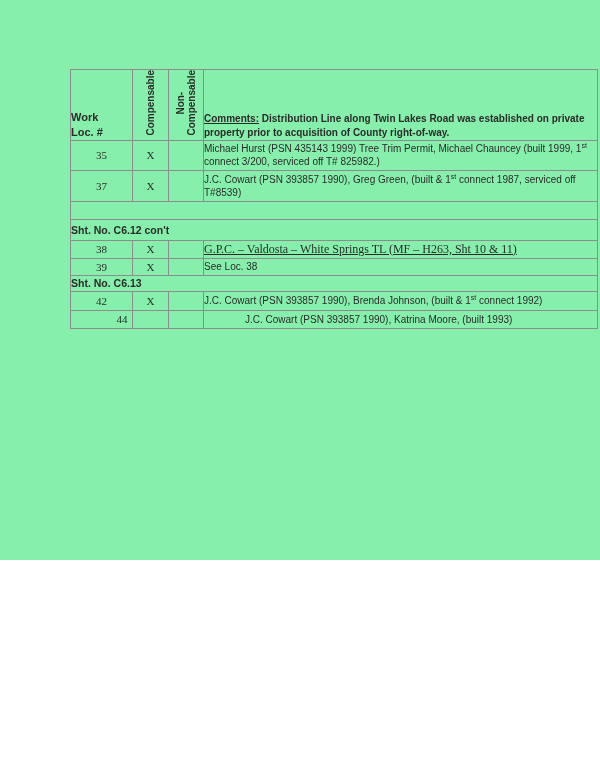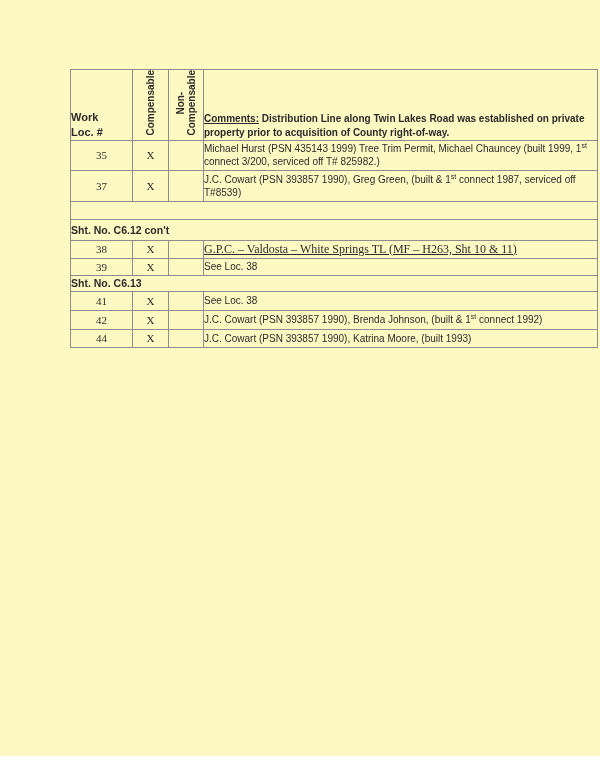--- a/index.html
+++ b/index.html
@@ -3,22 +3,22 @@
 <meta charset="utf-8">
 <style>
   html, body {
     margin: 0;
     padding: 0;
     background: #ffffff;
   }
   .page {
     position: relative;
     width: 600px;
-    height: 756px;
-    background: #fef9c3;
+    height: 560px;
+    background: #86efac;
     font-family: "Liberation Sans", sans-serif;
     color: #2b2b2b;
   }
   table.records {
     position: absolute;
     left: 70px;
     top: 69px;
     width: 527px;
     border-collapse: collapse;
     table-layout: fixed;
@@ -95,21 +95,21 @@
   tr.r-sec1 td { height: 14px; }
   tr.r-h36  td { height: 19px; }
   tr.r-h37  td { height: 30px; }
   tr.r-sp   td { height: 17px; }
   tr.r-sec2 td { height: 20px; }
   tr.r-h38  td { height: 17px; }
   tr.r-h39  td { height: 16px; }
   tr.r-sec3 td { height: 15px; }
   tr.r-h41  td { height: 18px; }
   tr.r-h42  td { height: 18px; }
-  tr.r-h44  td { height: 17px; }
+  tr.r-h44  td { height: 17px; padding-left: 41px; }
 </style>
 </head>
 <body>
 
 <div class="page">
   <table class="records">
     <colgroup>
       <col style="width:62px">
       <col style="width:36px">
       <col style="width:35px">
@@ -179,28 +179,20 @@
       <td class="mark"></td>
       <td class="comment">
         <span>See Loc. 38</span>
       </td>
     </tr>
 
     <tr class="r-sec3">
       <td class="section" colspan="4">Sht. No. C6.13</td>
     </tr>
 
-    <tr class="r-h41">
-      <td class="loc">41</td>
-      <td class="mark">X</td>
-      <td class="mark"></td>
-      <td class="comment">
-        <span>See Loc. 38</span>
-      </td>
-    </tr>
 
     <tr class="r-h42">
       <td class="loc">42</td>
       <td class="mark">X</td>
       <td class="mark"></td>
       <td class="comment">
         <span>J.C. Cowart (PSN 393857 1990), Brenda Johnson, (built &amp; 1</span><sup class="sup">st</sup><span> connect 1992)</span>
       </td>
     </tr>
 

